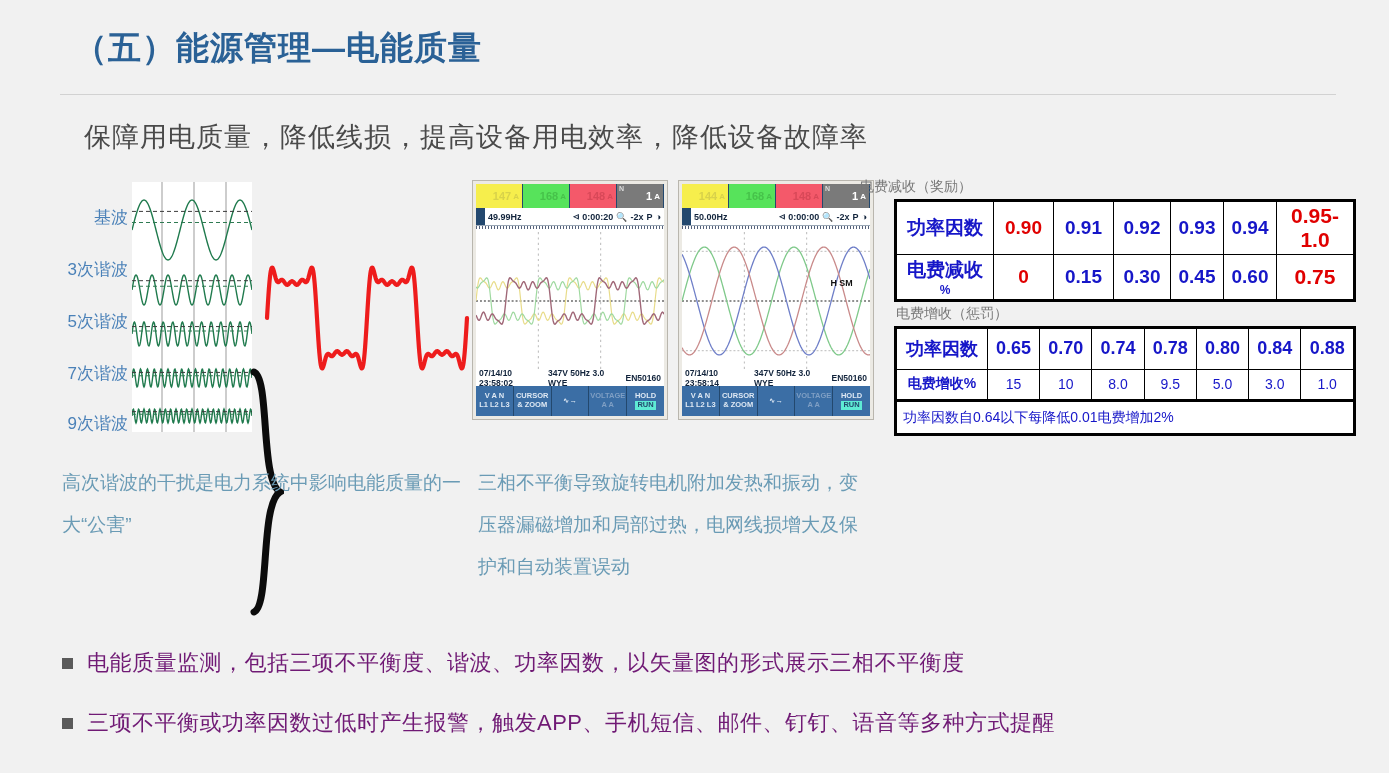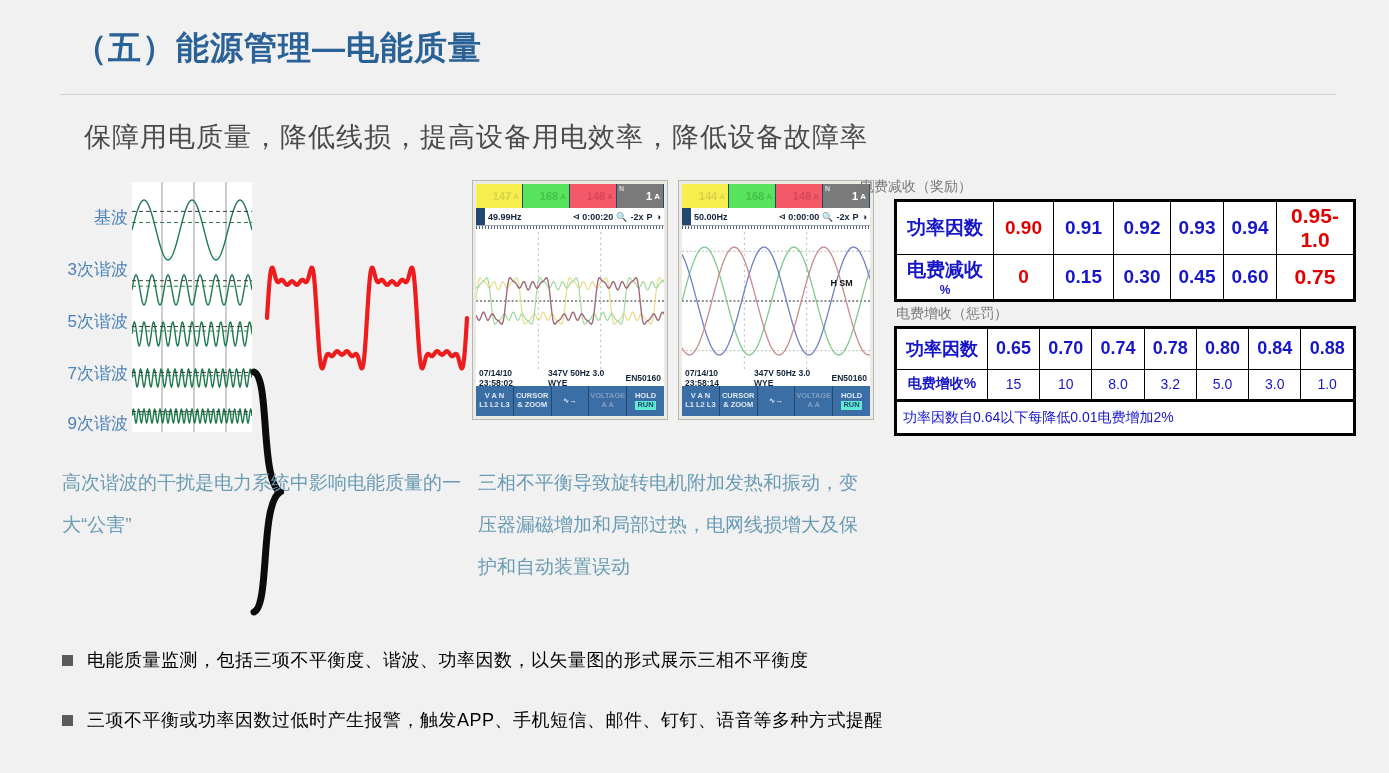--- a/index.html
+++ b/index.html
@@ -305,22 +305,22 @@
   }
   #bullet-0 { top: 648px; }
   #bullet-1 { top: 708px; }
   .bullet-mark {
     width: 11px;
     height: 11px;
     background: #5a5a5a;
     flex: none;
   }
   .bullet-text {
-    font-size: 18px;
-    color: #000000;
+    font-size: 22px;
+    color: #701a75;
     white-space: nowrap;
     letter-spacing: 0.5px;
   }
 </style>
 </head>
 <body>
 
 <div class="slide">
 
   <div class="title">（五）能源管理—电能质量</div>
@@ -565,21 +565,21 @@
       <td>0.84</td>
       <td>0.88</td>
     </tr>
     <tr>
       <td class="hdr2">
         <span>电费增收</span><span>%</span>
       </td>
       <td class="sub">15</td>
       <td class="sub">10</td>
       <td class="sub">8.0</td>
-      <td class="sub">3.2</td>
+      <td class="sub">9.5</td>
       <td class="sub">5.0</td>
       <td class="sub">3.0</td>
       <td class="sub">1.0</td>
     </tr>
     <tr>
       <td class="note" colspan="8">功率因数自0.64以下每降低0.01电费增加2%</td>
     </tr>
   </tbody>
     </table>
 

